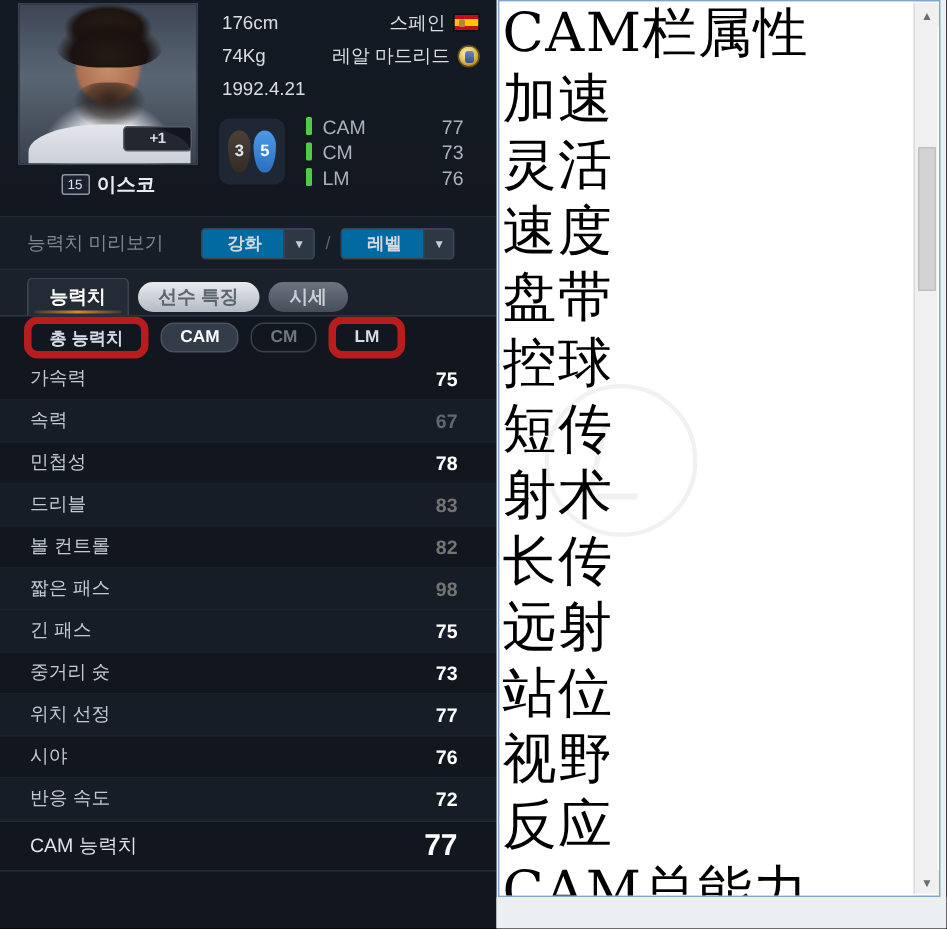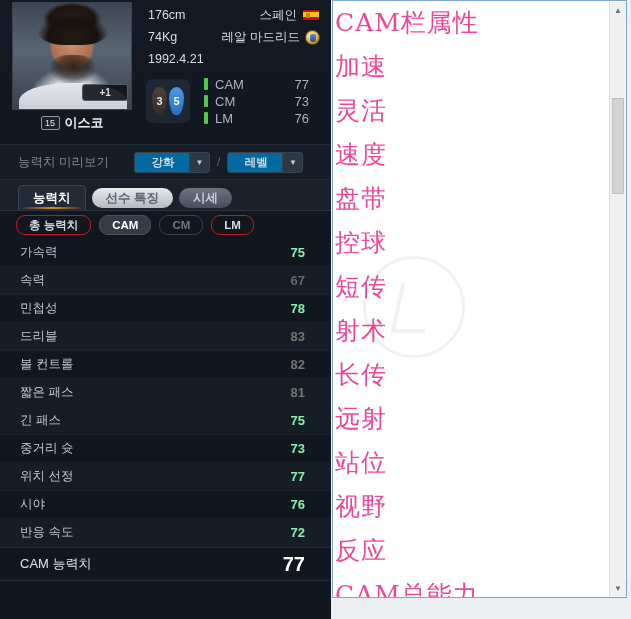--- a/index.html
+++ b/index.html
@@ -274,21 +274,21 @@
     height: 18px;
     padding: 0 12px;
     display:flex; align-items:center;
     border-radius: 9px;
     font-size: 11.5px;
     font-weight: bold;
     border: 1px solid #3c4插;
   }
   .chip.outline {
     background: transparent;
-    border: 1px solid #b91c1c;
+    border: 5px solid #b91c1c;
     color: #d7dce3;
   }
   .chip.filled {
     background: #333c49;
     border: 1px solid #49525f;
     color: #ffffff;
   }
   .chip.dim {
     background: transparent;
     border: 1px solid #39414d;
@@ -302,21 +302,21 @@
     display: flex;
     align-items: center;
     justify-content: space-between;
     padding: 0 26px 0 20px;
     box-sizing: border-box;
     border-bottom: 1px solid #1a212b;
   }
   .stat-row.alt { background: #161d27; }
   .stat-name { color: #c3c9d2; font-size: 12.5px; }
   .stat-val { font-size: 13px; font-weight: bold; }
-  .v-white { color:#86efac;margin-left:43px; }
+  .v-white { color:#ffffff;margin-left:43px; }
   .v-blue  { color:#737373; }
   .v-dim   { color:#5f6874; }
 
   .stat-row.total {
     height: 34px;
     background: #12171f;
     border-top: 1px solid #222a36;
     border-bottom: 1px solid #222a36;
   }
   .stat-row.total .stat-name { color:#dfe4ea; font-size: 13px; }
@@ -339,23 +339,23 @@
     overflow: hidden;
   }
   #text-panel-inner {
     position:absolute;
     left: 0; top: 0; right: 17px; bottom: 0;
     background: #fff;
     padding: 0 2px;
     box-sizing: border-box;
   }
   .cn-line {
-    color: #ec4899;
+    color: #000000;
     font-family: "DejaVu Serif", "Liberation Serif", serif;
-    font-size: 25px;
+    font-size: 36px;
     line-height: 44px;
     white-space: nowrap;
     letter-spacing: 1px;
   }
   .watermark {
     position: absolute;
     left: 30px; top: 255px;
     width: 96px; height: 96px;
     border-radius: 50%;
     border: 3px solid rgba(0,0,0,0.055);
@@ -510,21 +510,21 @@
     <div class="stat-row alt">
       <span class="stat-name">드리블</span>
       <span class="stat-val v-blue">83</span>
     </div>
     <div class="stat-row">
       <span class="stat-name">볼 컨트롤</span>
       <span class="stat-val v-blue">82</span>
     </div>
     <div class="stat-row alt">
       <span class="stat-name">짧은 패스</span>
-      <span class="stat-val v-blue">81</span>
+      <span class="stat-val v-blue">98</span>
     </div>
     <div class="stat-row alt">
       <span class="stat-name">긴 패스</span>
       <span class="stat-val v-white">75</span>
     </div>
     <div class="stat-row">
       <span class="stat-name">중거리 슛</span>
       <span class="stat-val v-white">73</span>
     </div>
     <div class="stat-row alt">

